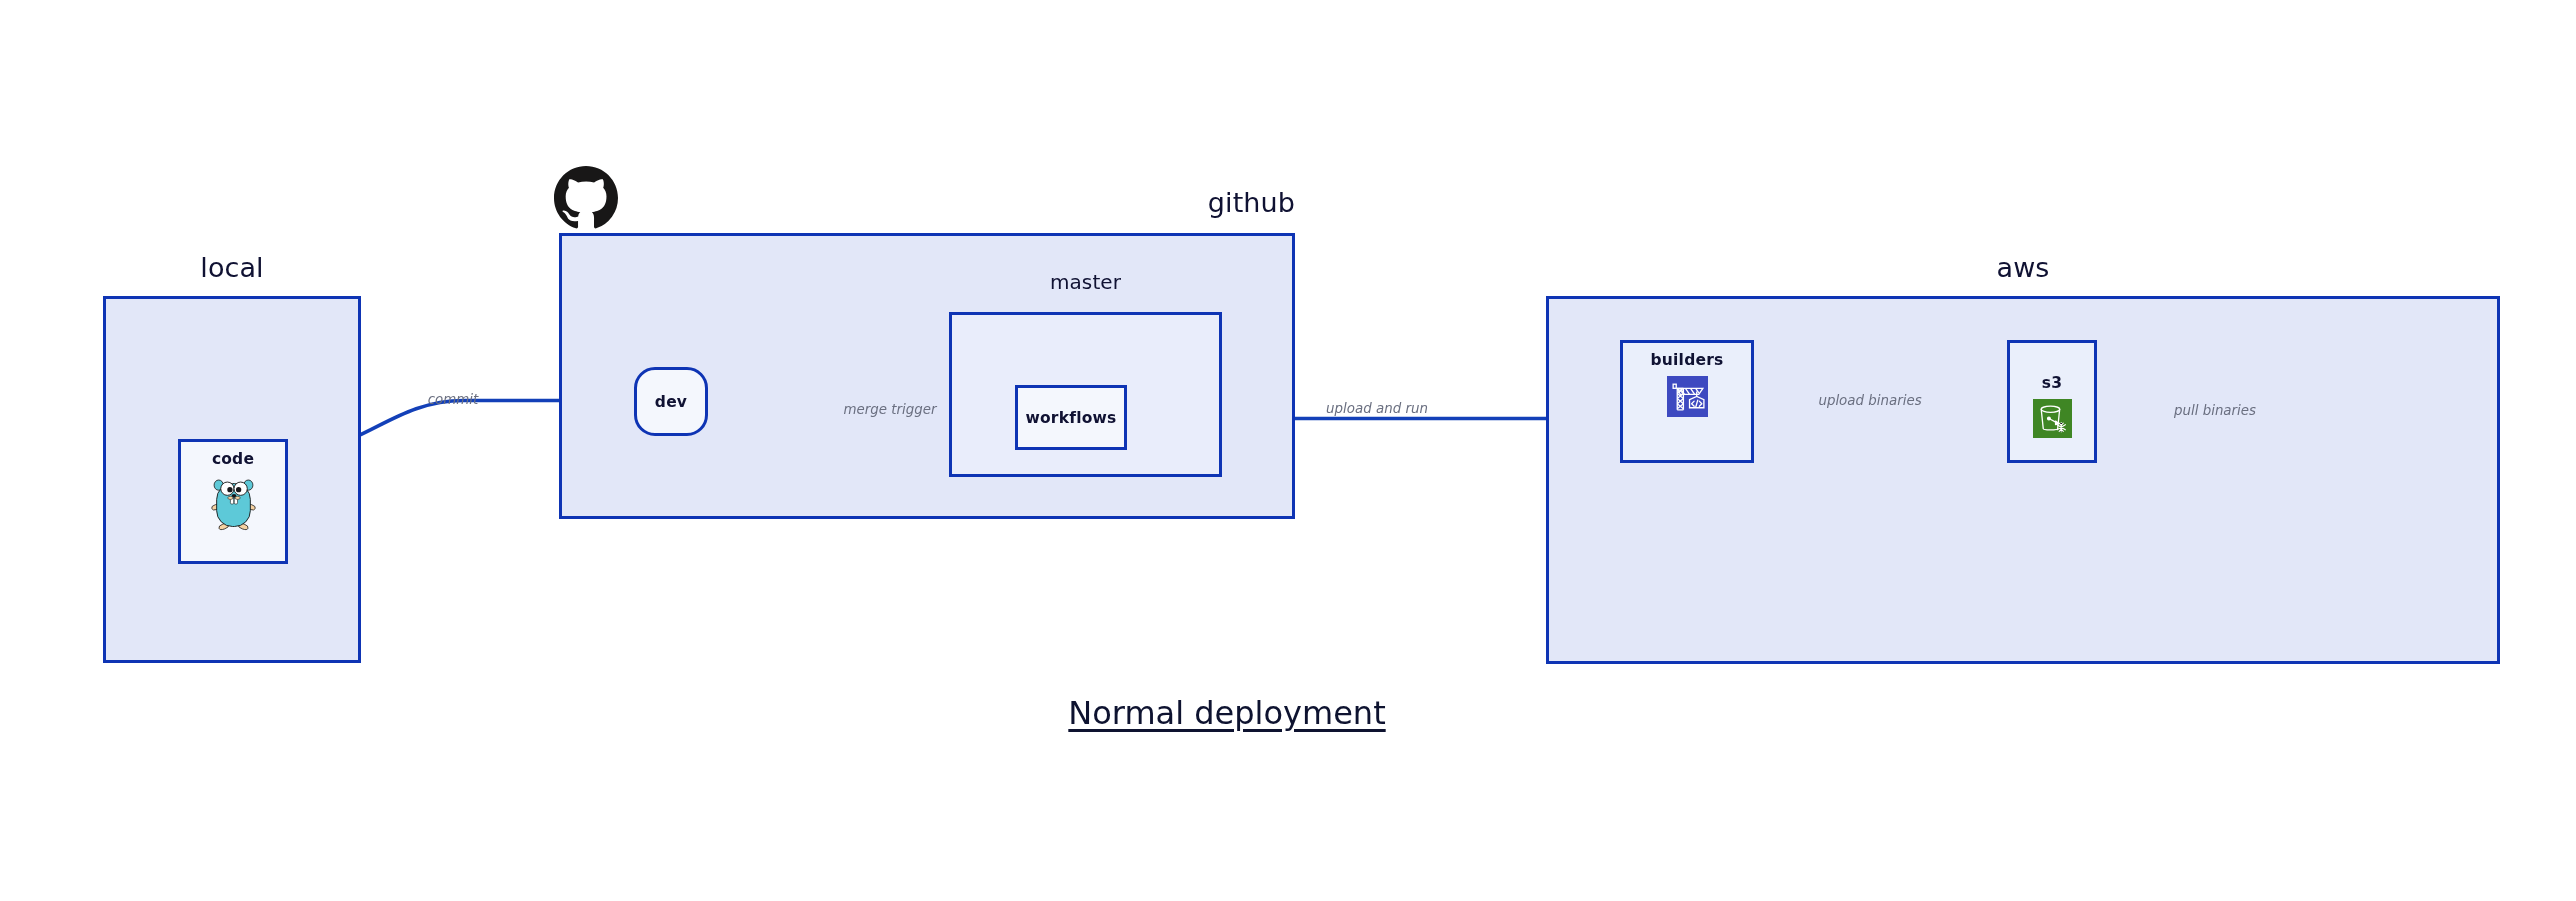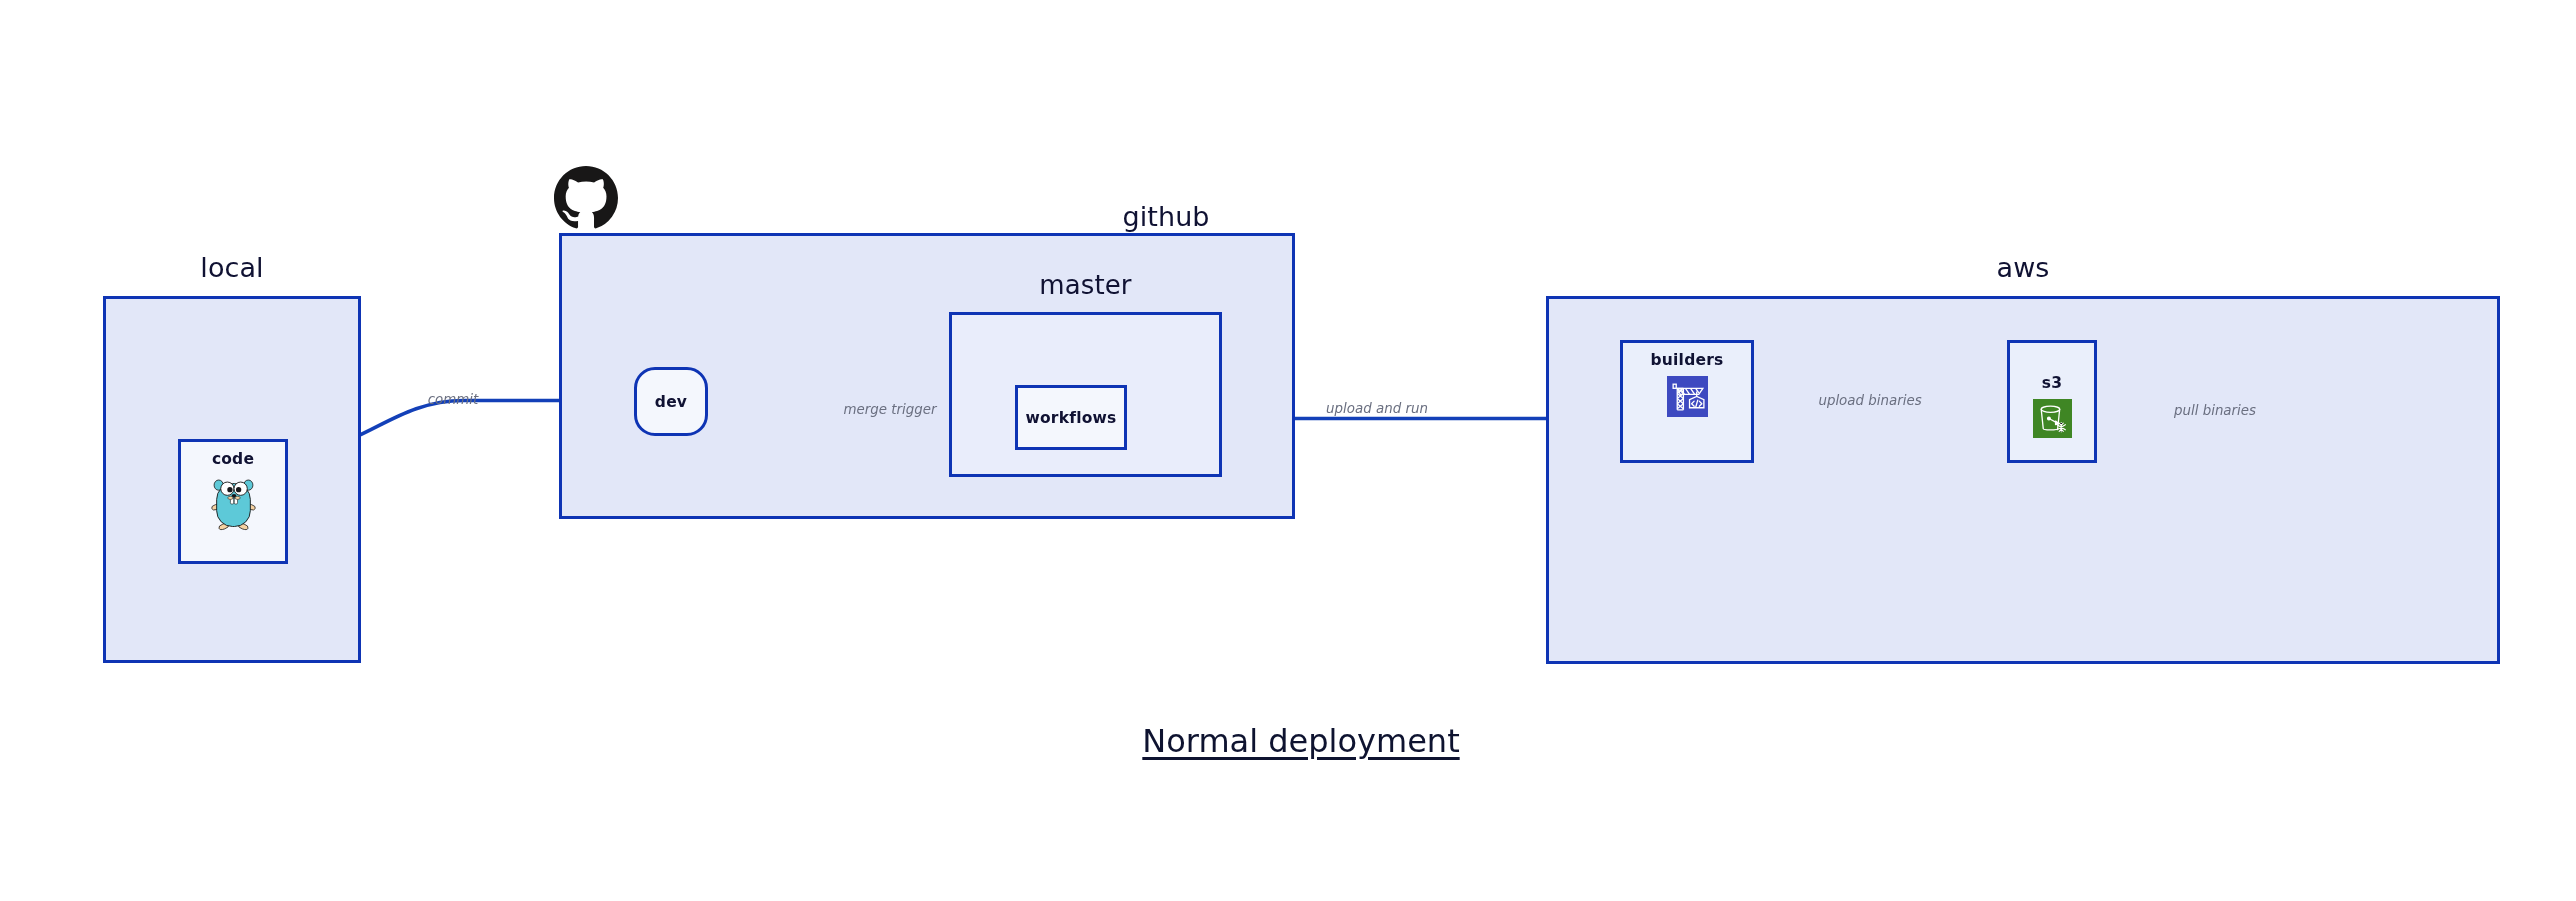--- a/index.html
+++ b/index.html
@@ -181,29 +181,29 @@
     <svg width="64" height="64" viewBox="0 0 16 16" xmlns="http://www.w3.org/2000/svg">
       <path fill="#181717" d="M8 0C3.58 0 0 3.58 0 8c0 3.54 2.29 6.53 5.47 7.59.4.07.55-.17.55-.38
         0-.19-.01-.82-.01-1.49-2.01.37-2.53-.49-2.69-.94-.09-.23-.48-.94-.82-1.13-.28-.15-.68-.52-.01-.53.63-.01
         1.08.58 1.23.82.72 1.21 1.87.87 2.33.66.07-.52.28-.87.51-1.07-1.78-.2-3.64-.89-3.64-3.95
         0-.87.31-1.59.82-2.15-.08-.2-.36-1.02.08-2.12 0 0 .67-.21 2.2.82a7.42 7.42 0 0 1 2-.27c.68 0
         1.36.09 2 .27 1.53-1.04 2.2-.82 2.2-.82.44 1.1.16 1.92.08 2.12.51.56.82 1.27.82 2.15 0 3.07-1.87
         3.75-3.65 3.95.29.25.54.73.54 1.48 0 1.07-.01 1.93-.01 2.2 0 .21.15.46.55.38A8.012 8.012 0 0 0 16 8c0-4.42-3.58-8-8-8z"></path>
     </svg>
   </div>
 
-  <div class="group-label" style="left:1037px; top:201px; width:258px;">github</div>
+  <div class="group-label" style="left:1037px; top:187px; width:258px;text-align:right;">github</div>
 
   <div class="group-box" style="left:559px; top:233px; width:736px; height:286px;"></div>
 
   <div class="node-box plain" style="left:634px; top:367px; width:74px; height:69px;border-radius:21px;">
     <div class="node-label centered">dev</div>
   </div>
 
-  <div class="group-label" style="left:949px; top:270px; width:273px; font-size:26px;">master</div>
+  <div class="group-label" style="left:949px; top:270px; width:273px; font-size:20px;">master</div>
 
   <div class="subgroup-box" style="left:949px; top:312px; width:273px; height:165px;"></div>
 
   <div class="node-box plain" style="left:1015px; top:385px; width:112px; height:65px;">
     <div class="node-label centered">workflows</div>
   </div>
 
   <div class="group-label" style="left:1894px; top:252px; width:258px;">aws</div>
 
   <div class="group-box" style="left:1546px; top:296px; width:954px; height:368px;"></div>
@@ -266,16 +266,16 @@
   </div>
 
   <div class="edge-label" style="left:1870px; top:401px;">
     <span class="lbl-bg">upload binaries</span>
   </div>
 
   <div class="edge-label" style="left:2215px; top:411px;">
     <span class="lbl-bg">pull binaries</span>
   </div>
 
-  <div class="diagram-title" style="left:1301px; top:694px;margin-top:28px;">Normal deployment</div>
+  <div class="diagram-title" style="left:1227px; top:694px;">Normal deployment</div>
 
 </div>
 
 
 </body></html>

